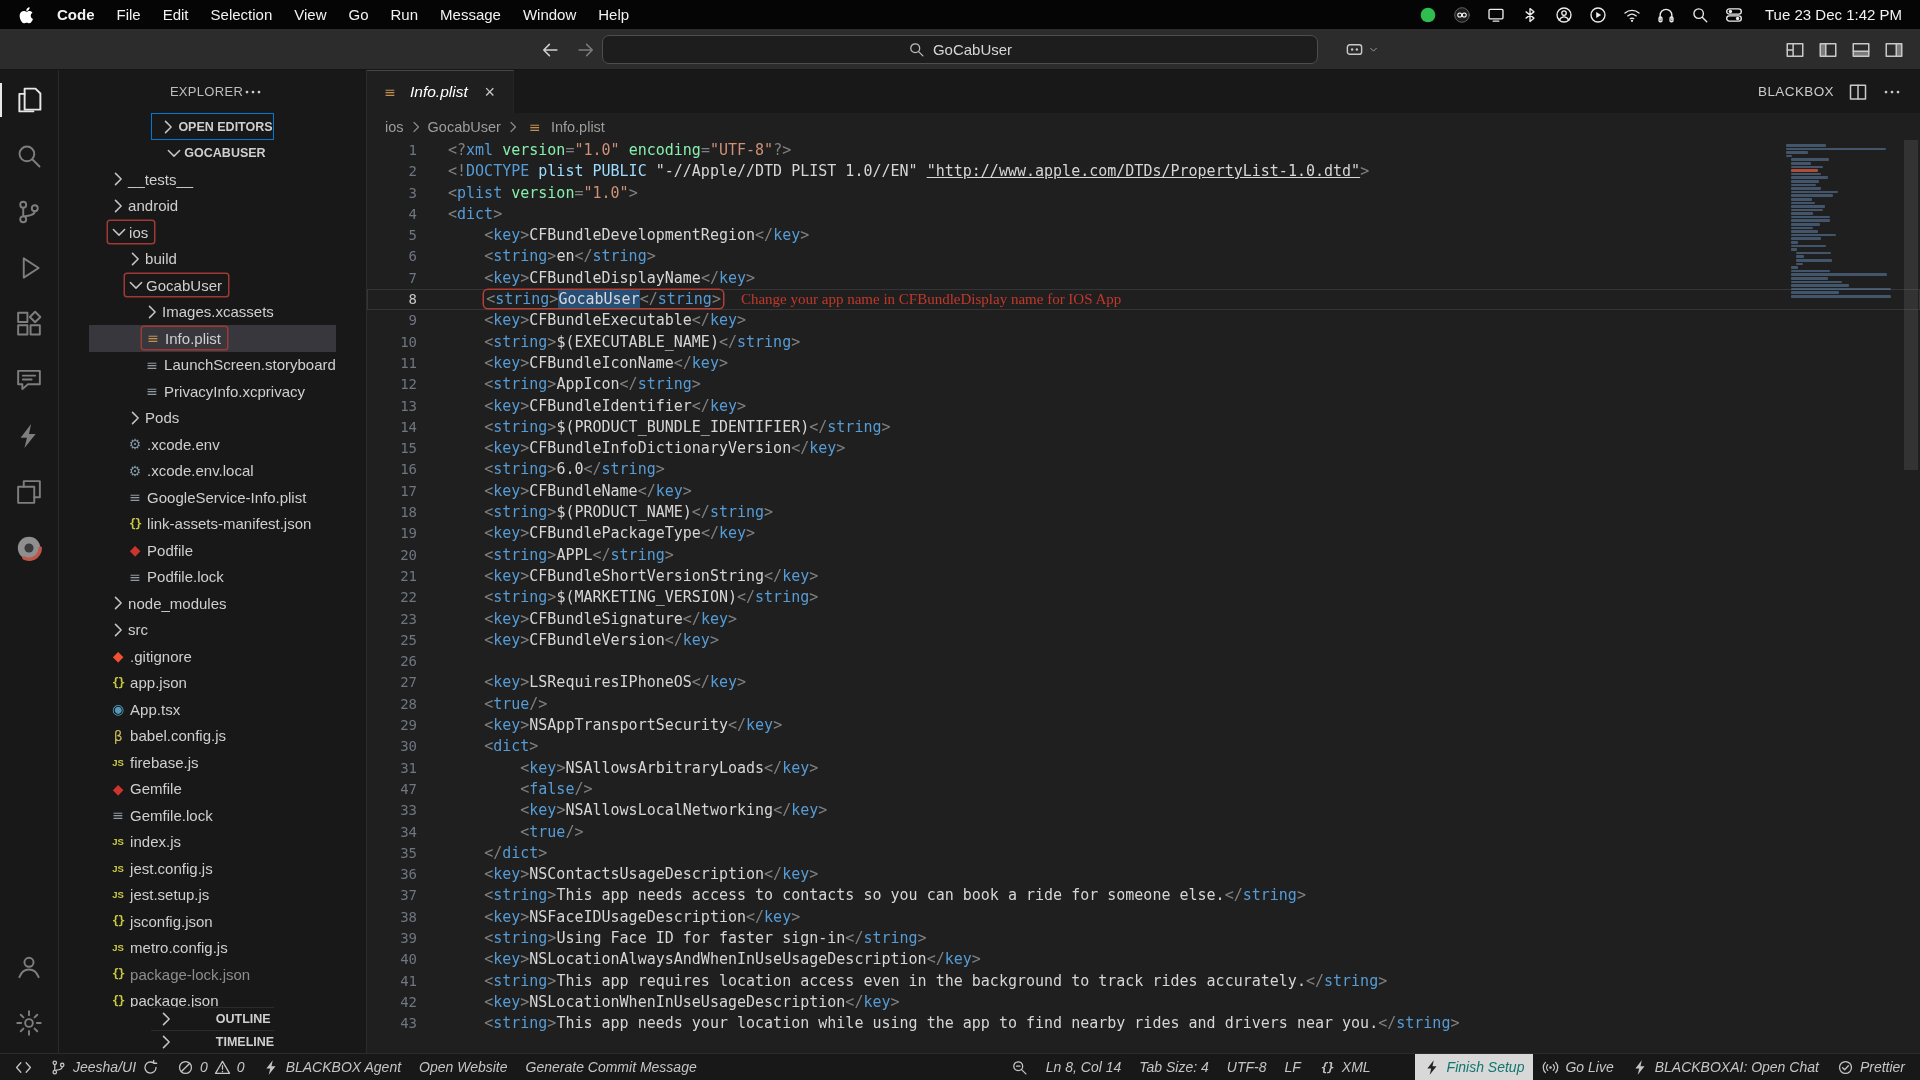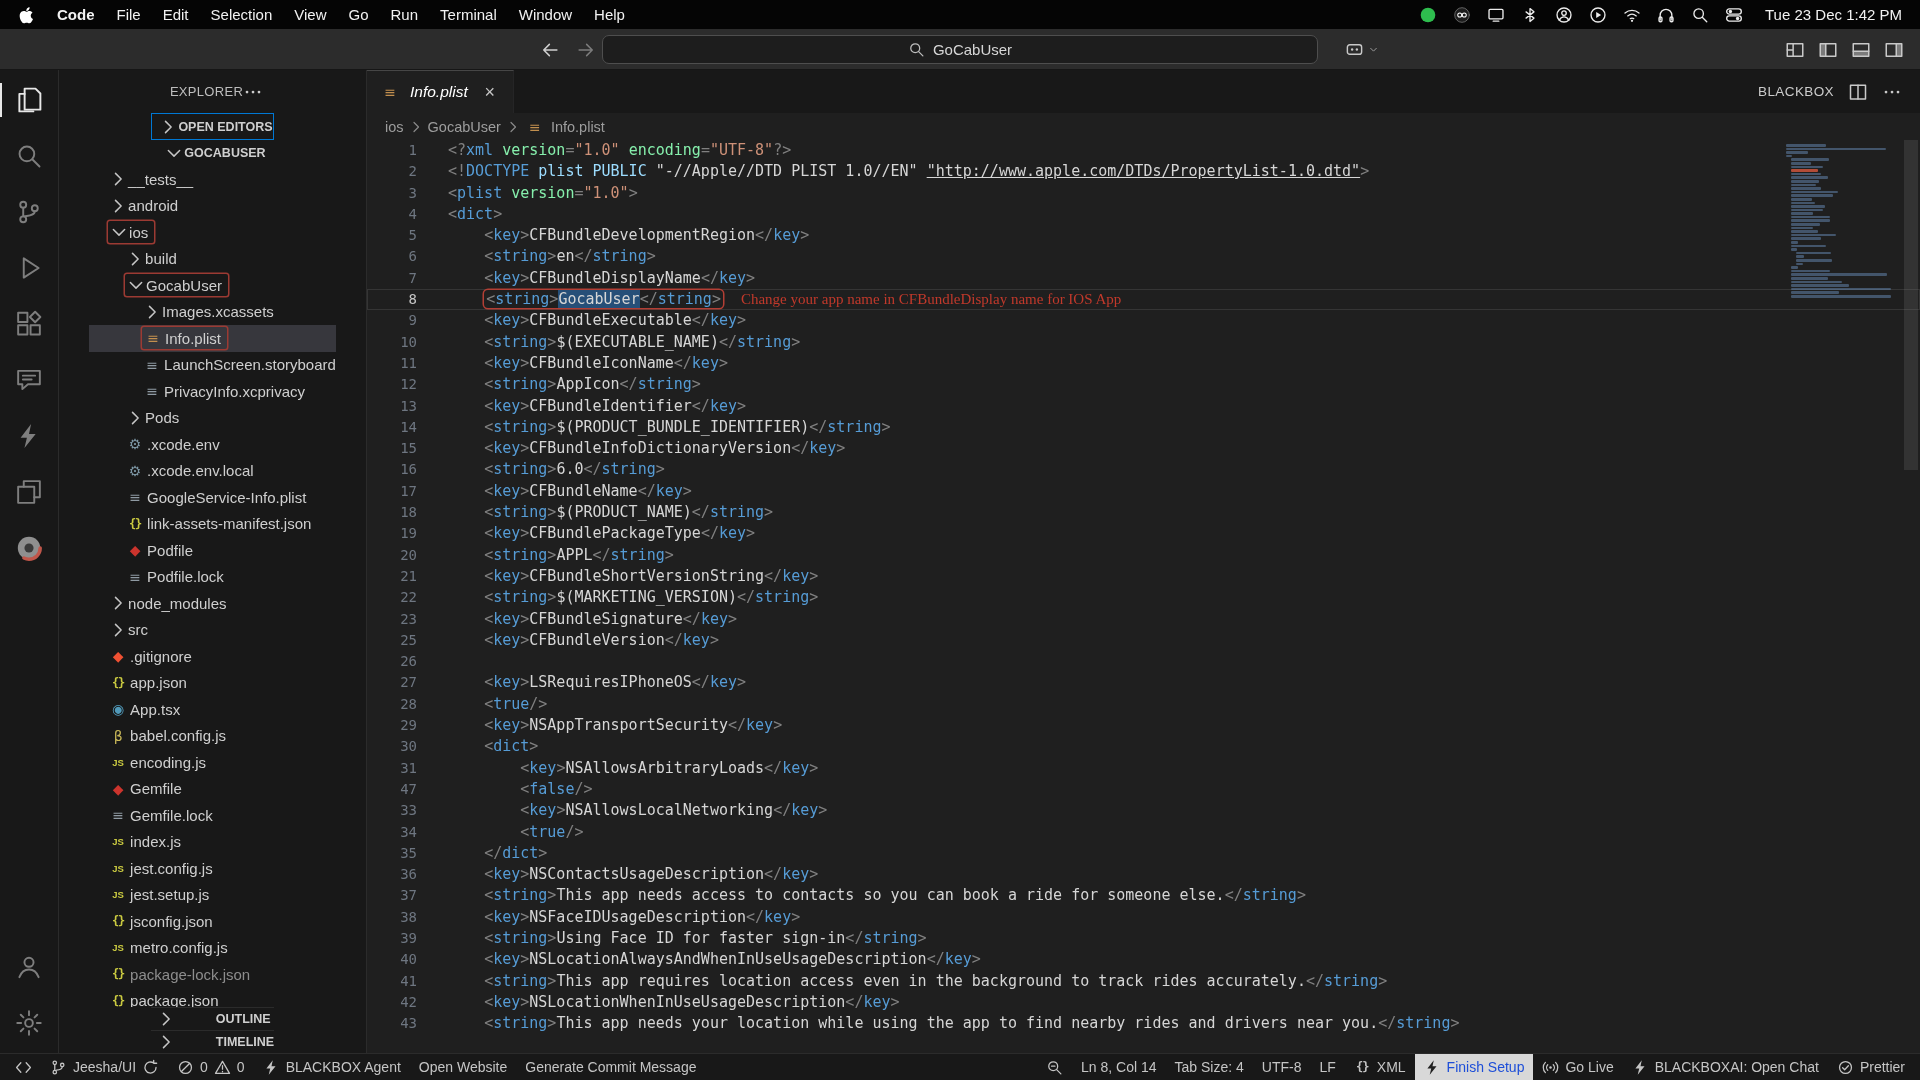--- a/index.html
+++ b/index.html
@@ -81,43 +81,43 @@
 .note{font-family:"Liberation Serif",serif;font-size:15px;color:#c1392b;margin-left:18px;}
 .minimap{position:absolute;top:4px;right:22px;width:112px;}
 .mm{height:2.6px;margin-bottom:1px;background:rgba(110,150,200,.45);border-radius:1px;}
 .mm.red{background:rgba(205,85,60,.85);}
 .scrollbar{position:absolute;top:0;right:0;width:18px;height:100%;}
 .thumb{position:absolute;top:0;right:2px;width:14px;height:330px;background:rgba(121,121,121,.22);}
 
 .statusbar{height:27px;background:var(--side);border-top:1px solid var(--border);display:flex;align-items:stretch;font-size:14px;color:#c5c5c5;padding:0 6px;}
 .sb-group{display:flex;align-items:stretch;}
 .sb-right{margin-left:auto;}
-.sb-item{display:flex;align-items:center;gap:6px;padding:0 9px;white-space:nowrap;}
+.sb-item{display:flex;align-items:center;gap:6px;padding:0 9px;white-space:nowrap;font-style:italic;}
 .sb-item .ic{width:17px;height:17px;}
-.sb-item.prominent{background:#d8d8d8;color:#1d4ed8;}
+.sb-item.prominent{background:#d8d8d8;color:#0f766e;margin-left:35px;}
 .sb-item.prominent .ic{color:#222;}
 </style>
 </head>
 <body>
 
 <div class="menubar">
   <span class="ic apple">
       <svg viewBox="0 0 16 16">
         <path fill="currentColor" stroke="none" d="M11.3 8.6c0-1.8 1.5-2.7 1.6-2.7-.9-1.3-2.2-1.4-2.7-1.5-1.1-.1-2.2.7-2.7.7-.6 0-1.5-.7-2.4-.6-1.2 0-2.4.7-3 1.8-1.3 2.2-.3 5.5.9 7.3.6.9 1.3 1.9 2.3 1.8.9 0 1.3-.6 2.4-.6s1.4.6 2.4.6 1.6-.9 2.2-1.8c.7-1 1-2 1-2.1-.1 0-2-.8-2-2.9zM9.6 3.3c.5-.6.8-1.5.7-2.3-.7 0-1.6.5-2.1 1.1-.5.6-.9 1.5-.8 2.3.9.1 1.7-.5 2.2-1.1z"></path>
       </svg>
     </span>
   <div id="menus" style="display:flex;align-items:center;">
       <span class="menu-item app">Code</span>
       <span class="menu-item">File</span>
       <span class="menu-item">Edit</span>
       <span class="menu-item">Selection</span>
       <span class="menu-item">View</span>
       <span class="menu-item">Go</span>
       <span class="menu-item">Run</span>
-      <span class="menu-item">Terminal</span>
+      <span class="menu-item">Message</span>
       <span class="menu-item">Window</span>
       <span class="menu-item">Help</span>
     </div>
   <div class="mb-right">
     <span id="mb-icons" style="display:flex;align-items:center;gap:16px;">
         <span class="ic">
           <svg viewBox="0 0 16 16">
             <circle cx="8" cy="8" r="6.5" fill="#2ebd4e" stroke="none"></circle>
           </svg>
         </span>
@@ -543,21 +543,21 @@
         </div>
         <div class="row" style="padding-left: 19px;">
           <span class="row-inner">
             <span class="fic g-sym" style="color: rgb(201, 184, 88);">β</span>
             <span class="lbl">babel.config.js</span>
           </span>
         </div>
         <div class="row" style="padding-left: 19px;">
           <span class="row-inner">
             <span class="fic g-js" style="color: rgb(203, 203, 65);">JS</span>
-            <span class="lbl">encoding.js</span>
+            <span class="lbl">firebase.js</span>
           </span>
         </div>
         <div class="row" style="padding-left: 19px;">
           <span class="row-inner">
             <span class="fic g-sym" style="color: rgb(204, 52, 45);">◆</span>
             <span class="lbl">Gemfile</span>
           </span>
         </div>
         <div class="row" style="padding-left: 19px;">
           <span class="row-inner">

